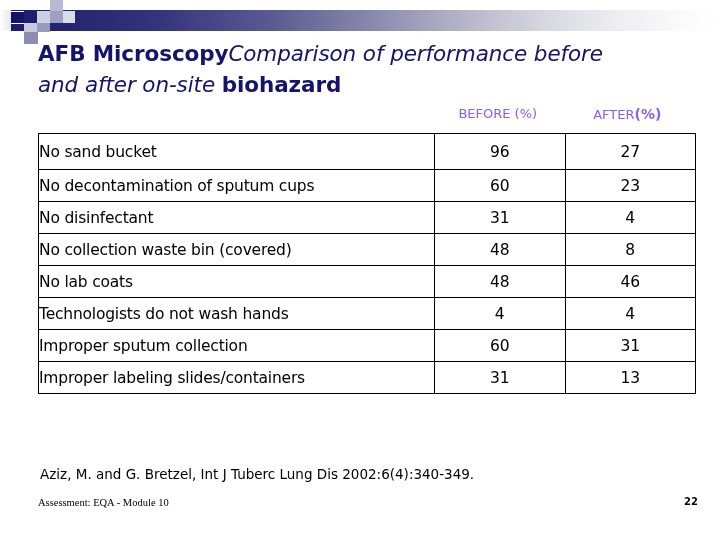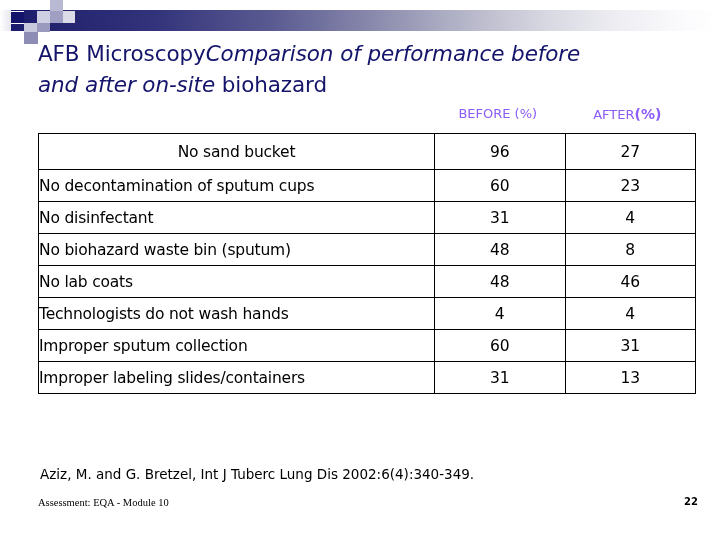--- a/index.html
+++ b/index.html
@@ -49,21 +49,21 @@
   #slide-title {
     position: absolute;
     left: 38px;
     top: 38px;
     width: 650px;
     color: #14146b;
     font-size: 21.5px;
     line-height: 31px;
     letter-spacing: -0.1px;
   }
-  #slide-title .b { font-weight: normal; margin-top: 44px; }
+  #slide-title .b { font-weight: bold; margin-top: 44px; }
   #slide-title .r { font-weight: normal; font-style: italic; }
 
   
   #column-headers {
     position: absolute;
     left: 433px;
     top: 104px;
     width: 259px;
     height: 24px;
     display: flex;
@@ -87,21 +87,21 @@
     border-collapse: collapse;
     table-layout: fixed;
   }
   #data-table td {
     border: 1.6px solid #000000;
     padding: 0;
     color: #000000;
     font-size: 15.5px;
     height: 31px;
   }
-  #data-table tr.tall td { height: 35px; text-align: center; }
+  #data-table tr.tall td { height: 35px; }
   td.label-cell {
     width: 395px;
     padding-left: 7px;
     text-align: left;
     white-space: nowrap;
     letter-spacing: -0.2px;
   }
   td.num-cell {
     width: 129.5px;
     text-align: center;
@@ -186,21 +186,21 @@
       <td class="label-cell">No decontamination of sputum cups</td>
       <td class="num-cell">60</td>
       <td class="num-cell">23</td>
     </tr>
     <tr>
       <td class="label-cell">No disinfectant</td>
       <td class="num-cell">31</td>
       <td class="num-cell">4</td>
     </tr>
     <tr>
-      <td class="label-cell">No biohazard waste bin (sputum)</td>
+      <td class="label-cell">No collection waste bin (covered)</td>
       <td class="num-cell">48</td>
       <td class="num-cell">8</td>
     </tr>
     <tr>
       <td class="label-cell">No lab coats</td>
       <td class="num-cell">48</td>
       <td class="num-cell">46</td>
     </tr>
     <tr>
       <td class="label-cell">Technologists do not wash hands</td>

